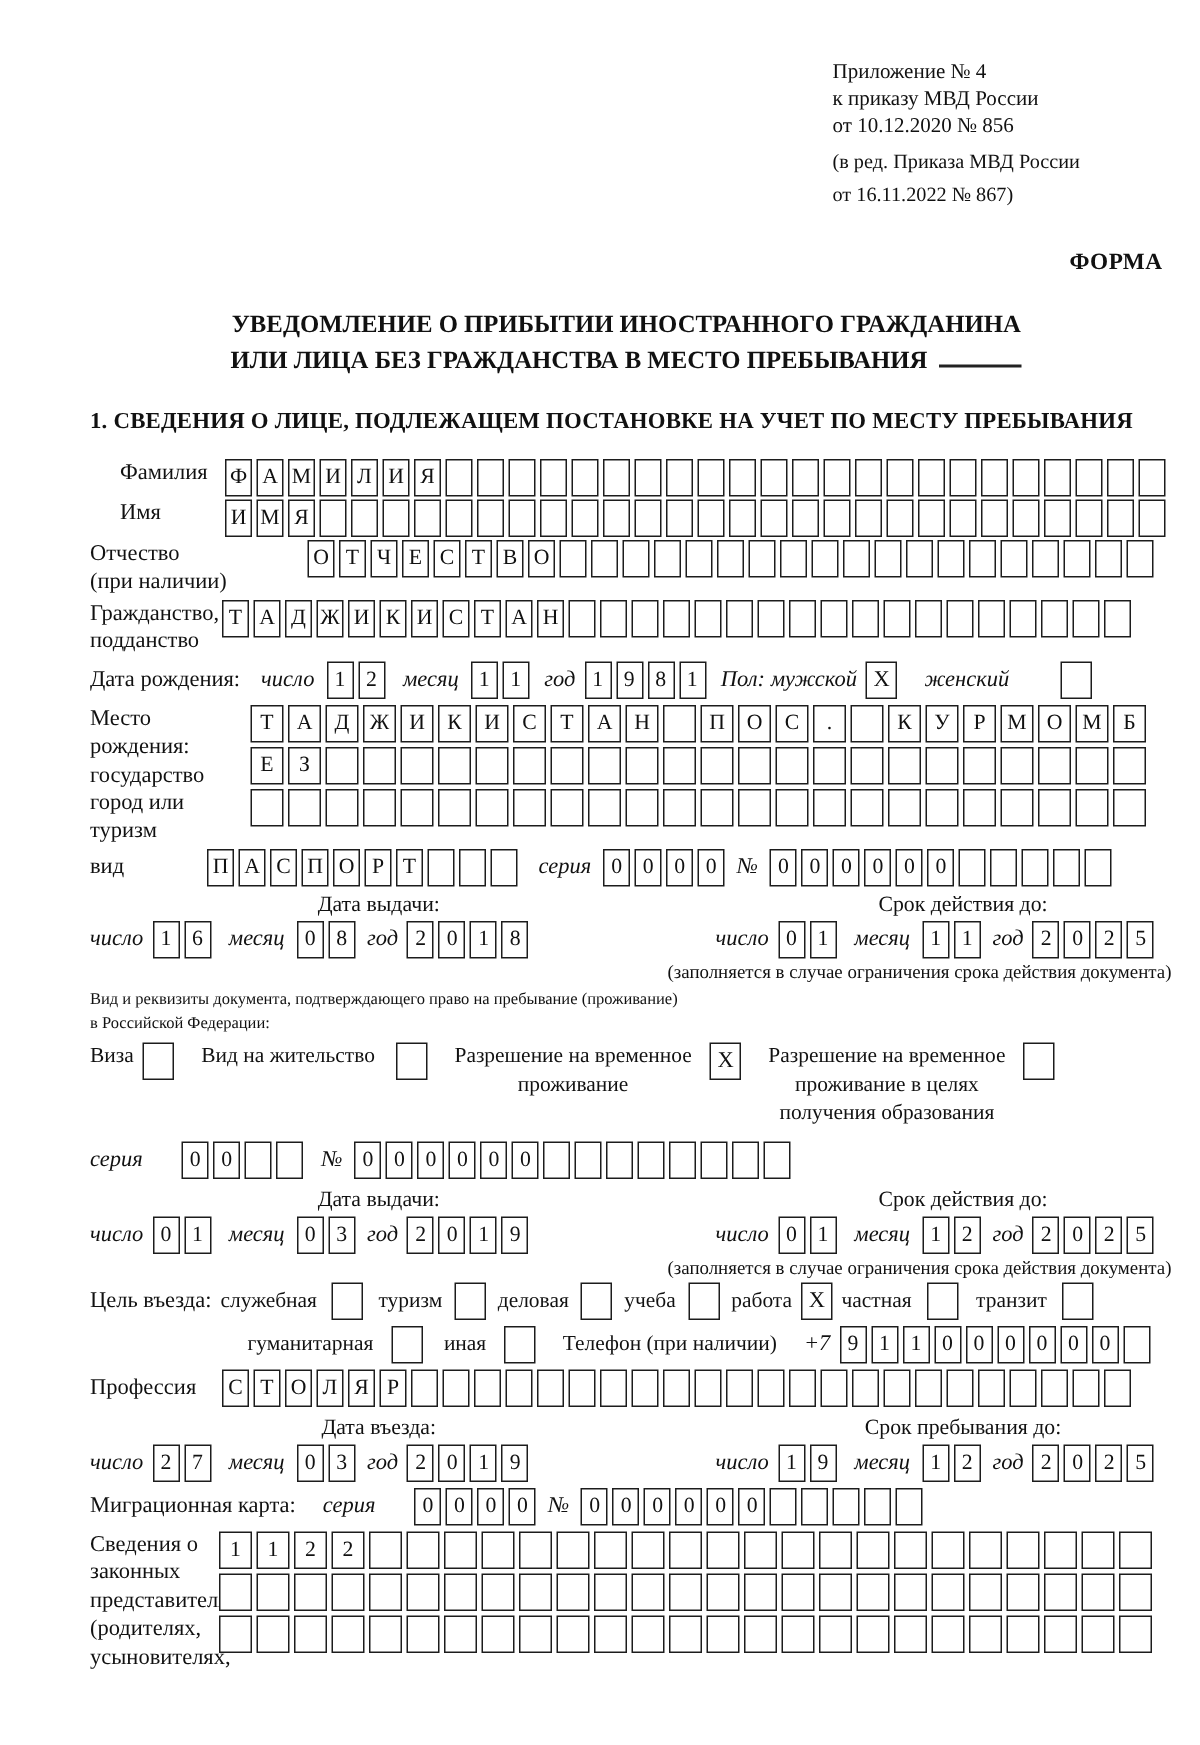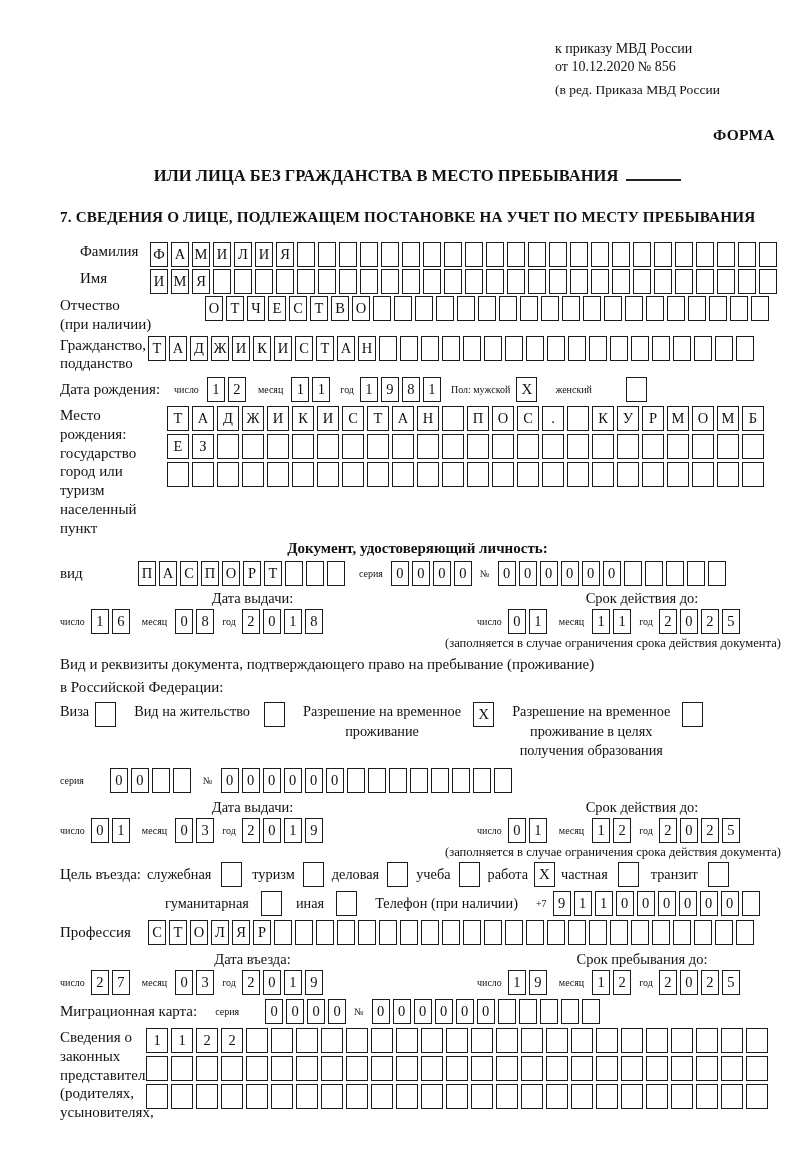--- a/index.html
+++ b/index.html
@@ -17,21 +17,21 @@
   .title .uline{display:inline-block;width:55px;border-bottom:2px solid #222;height:14px;margin-left:8px;}
   .section-h{margin-top:20px;font-weight:bold;font-size:15.2px;letter-spacing:.15px;}
 
   
   .form{margin-top:16px;}
   .row{display:flex;align-items:flex-start;margin-bottom:2px;}
   .row.vcenter{align-items:center;}
   .label{font-size:15px;line-height:1.25;flex:0 0 auto;}
   .label-block{font-size:15px;line-height:1.25;flex:0 0 auto;}
   .w70{width:70px;margin-left:20px;}  .w88{width:88px;}  .w105{width:107px;} .w142{width:145px;} .w85{width:86px;} .w78{width:78px;}
-  .sub-label{font-size:10px;flex:0 0 auto;}
+  .sub-label{font-size:15px;flex:0 0 auto;font-style:italic;}
 
   .cells{display:flex;gap:3px;flex-wrap:nowrap;flex:0 0 auto;}
   .cell{box-sizing:border-box;width:18px;height:25px;border:1.6px solid #1c1c1c;background:#fff;
         display:flex;align-items:center;justify-content:center;
         font-size:14.5px;flex:0 0 auto;}
   .wide .cell{width:22px;}
   .stack{display:flex;flex-direction:column;gap:3px;}
 
   .checkbox{box-sizing:border-box;width:21px;height:25px;border:1.6px solid #1c1c1c;background:#fff;
         display:inline-flex;align-items:center;justify-content:center;font-size:15px;flex:0 0 auto;}
@@ -42,46 +42,49 @@
   .doc-heading{text-align:center;font-weight:bold;font-size:15px;margin:3px 0 4px 0;}
 
   
   .two-col{display:flex;align-items:flex-start;margin-bottom:2px;gap:32px;}
   .col-l{width:385px;flex:0 0 auto;}
   .col-r{width:330px;flex:0 0 auto;}
   .group-heading{text-align:center;font-size:14.5px;margin-bottom:2px;}
   .date-line{display:flex;align-items:center;}
   .note{font-size:12.6px;white-space:nowrap;text-align:center;margin-top:2px;margin-left:-58px;width:388px;}
 
-  .res-line{font-size:15px;line-height:1.5;}
+  .res-line{font-size:11px;line-height:1.5;}
   .res-opts{display:flex;align-items:flex-start;margin-top:4px;margin-bottom:8px;}
   .opt{display:flex;align-items:flex-start;}
   .opt-label{font-size:14.3px;line-height:1.35;white-space:pre-line;}
   .opt-label.center{text-align:center;}
 
   .purpose-row{display:flex;align-items:center;margin-bottom:4px;flex-wrap:nowrap;}
   .purpose-row .opt-label{white-space:nowrap;}
 </style>
 </head>
 <body>
 
 <div class="page">
 
   <div class="hdr">
+    <div>Приложение № 4</div>
     <div>к приказу МВД России</div>
     <div>от 10.12.2020 № 856</div>
     <div class="sub">(в ред. Приказа МВД России</div>
+    <div class="sub">от 16.11.2022 № 867)</div>
   </div>
   <div class="forma">ФОРМА</div>
 
   <div class="title">
+    <div>УВЕДОМЛЕНИЕ О ПРИБЫТИИ ИНОСТРАННОГО ГРАЖДАНИНА</div>
     <div><span>ИЛИ ЛИЦА БЕЗ ГРАЖДАНСТВА В МЕСТО ПРЕБЫВАНИЯ</span><span class="uline"></span></div>
   </div>
 
-  <div class="section-h">7. СВЕДЕНИЯ О ЛИЦЕ, ПОДЛЕЖАЩЕМ ПОСТАНОВКЕ НА УЧЕТ ПО МЕСТУ ПРЕБЫВАНИЯ</div>
+  <div class="section-h">1. СВЕДЕНИЯ О ЛИЦЕ, ПОДЛЕЖАЩЕМ ПОСТАНОВКЕ НА УЧЕТ ПО МЕСТУ ПРЕБЫВАНИЯ</div>
 
   <div class="form">
 
     <div class="row">
       <div class="label w70">Фамилия</div>
       <div class="cells">
           <span class="cell">Ф</span>
           <span class="cell">А</span>
           <span class="cell">М</span>
           <span class="cell">И</span>
@@ -247,21 +250,20 @@
       <span class="checkbox">X</span>
       <span class="sub-label ml18 mr10">женский</span>
       <span class="checkbox ml8"></span>
     </div>
 
     <div class="row" style="margin-top:4px;">
       <div class="label-block w105">
         <div>Место рождения:</div>
         <div>государство</div>
         <div>город или туризм</div>
-        <div>населенный пункт</div>
       </div>
       <div class="stack">
         <div class="cells wide">
             <span class="cell">Т</span>
             <span class="cell">А</span>
             <span class="cell">Д</span>
             <span class="cell">Ж</span>
             <span class="cell">И</span>
             <span class="cell">К</span>
             <span class="cell">И</span>
@@ -331,21 +333,20 @@
             <span class="cell"></span>
             <span class="cell"></span>
             <span class="cell"></span>
             <span class="cell"></span>
             <span class="cell"></span>
             <span class="cell"></span>
           </div>
       </div>
     </div>
 
-    <div class="doc-heading">Документ, удостоверяющий личность:</div>
     <div class="row vcenter">
       <span class="label w78">вид</span>
       <span class="cells">
           <span class="cell">П</span>
           <span class="cell">А</span>
           <span class="cell">С</span>
           <span class="cell">П</span>
           <span class="cell">О</span>
           <span class="cell">Р</span>
           <span class="cell">Т</span>

